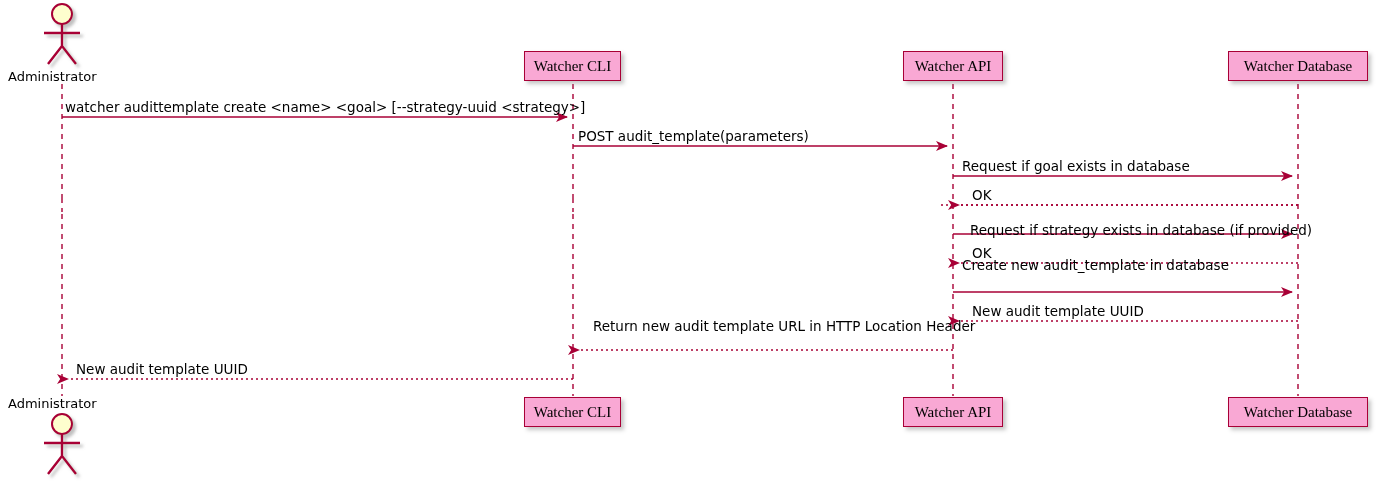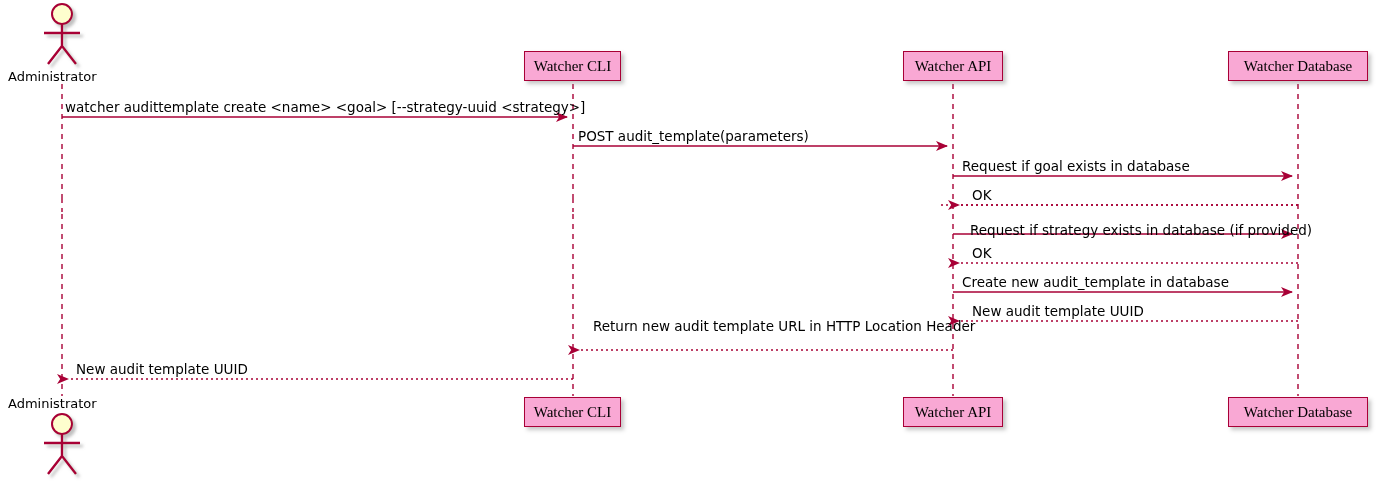--- a/index.html
+++ b/index.html
@@ -180,21 +180,21 @@
   </div>
 
   <div class="msg-label" style="left:962px; top:224px;margin-left:8px;">
     <span>Request if strategy exists in database (if provided)</span>
   </div>
 
   <div class="msg-label" style="left:972px; top:247px;">
     <span>OK</span>
   </div>
 
-  <div class="msg-label" style="left:962px; top:276px;">
+  <div class="msg-label" style="left:962px; top:259px;">
     <span>Create new audit_template in database</span>
   </div>
 
   <div class="msg-label" style="left:972px; top:305px;">
     <span>New audit template UUID</span>
   </div>
 
   <div class="msg-label" style="left:593px; top:320px;">
     <span>Return new audit template URL in HTTP Location Header</span>
   </div>

